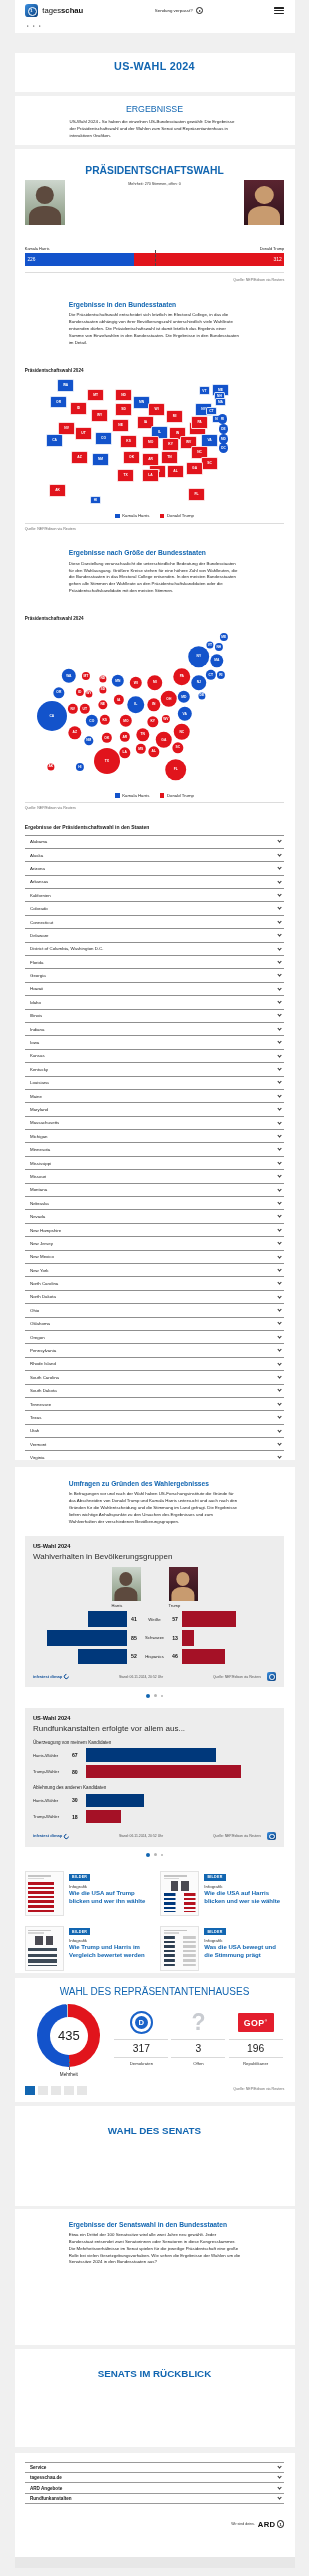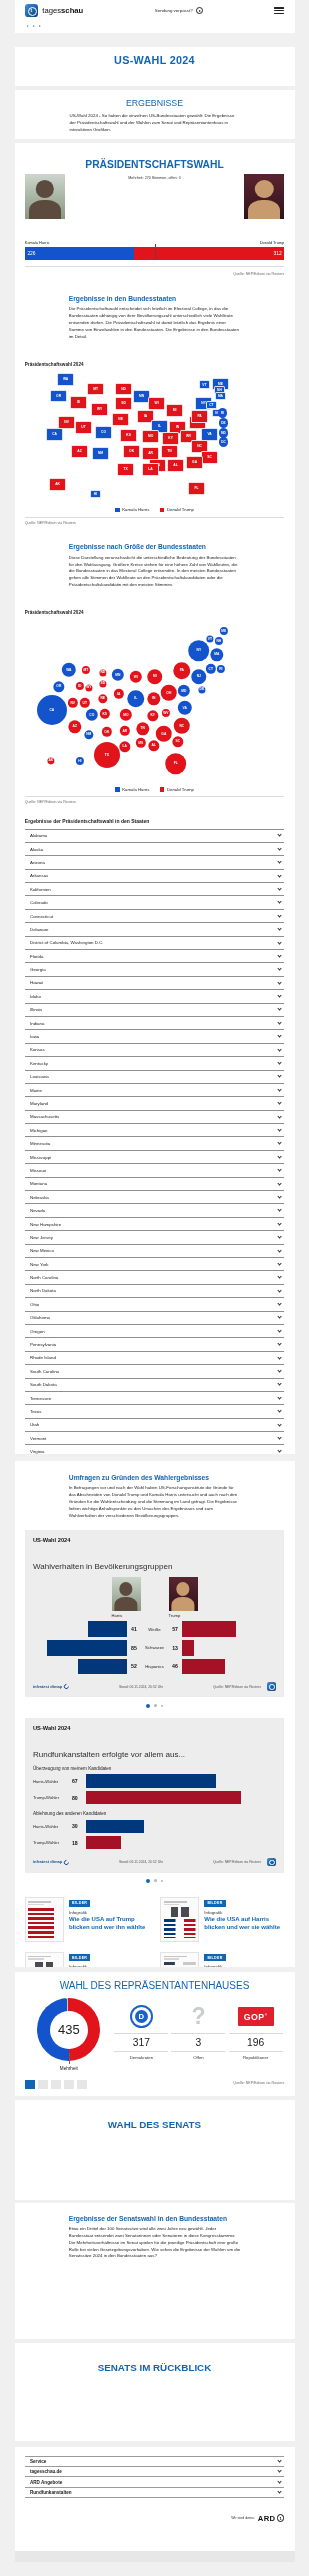--- a/index.html
+++ b/index.html
@@ -5,21 +5,21 @@
   *{box-sizing:border-box;margin:0;padding:0}
   html,body{background:#f0f0f0}
   body{width:309px;font-family:"Liberation Sans",sans-serif;color:#1a1a1a;-webkit-font-smoothing:antialiased}
   .page{width:280px;margin:0 auto}
   .card{background:#fff;overflow:hidden;position:relative}
   .blue{color:#1266b1}
   .center{text-align:center}
   .src{font-size:3.6px;color:#6b6b6b}
   .hair{border:0;border-top:0.5px solid #dcdcdc;margin:0}
   
-  #header{height:33px;margin-bottom:14px;padding:0 10.3px}
+  #header{height:33px;margin-bottom:20px;padding:0 10.3px}
   .hrow{display:flex;align-items:center;height:21.6px}
   .applogo{width:13.4px;height:13.4px;border-radius:3.1px;background:linear-gradient(135deg,#3b8fe0,#0a3f7d);position:relative;flex:0 0 auto}
   .applogo::before{content:"";position:absolute;left:3.1px;top:3.1px;width:7.2px;height:7.2px;border:1px solid #fff;border-radius:50%}
   .applogo::after{content:"1";position:absolute;left:0;top:0;width:13.4px;height:13.4px;display:flex;align-items:center;justify-content:center;color:#fff;font-size:4.1px;font-weight:bold}
   .wordmark{font-size:7.7px;margin-left:4.1px;color:#111}
   .wordmark b{font-weight:bold}
   .watch{margin-left:auto;margin-right:auto;display:flex;align-items:center;gap:3.1px;font-size:4.4px;color:#222;cursor:pointer}
   .play{width:7.2px;height:7.2px;border:0.6px solid #222;border-radius:50%;display:inline-flex;align-items:center;justify-content:center}
   .play::after{content:"";border-left:2.6px solid #222;border-top:1.5px solid transparent;border-bottom:1.5px solid transparent;margin-left:0.5px}
   .burger{width:9.8px;height:6.7px;display:flex;flex-direction:column;justify-content:space-between;cursor:pointer}
@@ -75,21 +75,21 @@
   .bubble{position:absolute;border-radius:50%;transform:translate(-50%,-50%);display:flex;align-items:center;justify-content:center;cursor:pointer}
   .acc-title{font-size:5px;font-weight:bold;margin-top:14.4px}
   .acc{margin-top:4.1px;border-bottom:0.5px solid #8f8f8f}
   .acc-row{height:13.4px;border-top:0.5px solid #8f8f8f;display:flex;align-items:center;justify-content:space-between;padding:0 3.1px 0 5.2px;cursor:pointer}
   .acc-row span.lbl{font-size:4.4px;color:#222}
   .chev{width:3.1px;height:3.1px;border-right:0.7px solid #333;border-bottom:0.7px solid #333;transform:rotate(45deg);margin-top:-1.5px}
   
   #umfragen{height:506px;margin-bottom:5.2px;padding:0 10.3px}
   .graycard{background:#ededed;margin-top:10.3px;padding:7.2px 8.2px 6.2px}
   .kicker{font-size:5.7px;font-weight:bold;color:#111}
-  .gtitle{font-size:8px;color:#2e2e2e;margin-top:19px}
+  .gtitle{font-size:8px;color:#2e2e2e;margin-top:3px}
   .chart-photos{display:flex;justify-content:center;gap:28px;margin-top:6.2px}
   .cp .avatar{width:29px;height:34px}
   .cp .cpl{font-size:4.1px;color:#222;text-align:left;margin-top:2.1px}
   .drow{display:flex;align-items:center;margin-top:3.1px}
   .track-l,.track-r{flex:1;display:flex}
   .track-l{justify-content:flex-end}
   .dbar{height:15.5px}
   .navy{background:#00387b}
   .crimson{background:#a51126}
   .dmid{width:55px;display:flex;align-items:center;justify-content:space-between;padding:0 4.1px}

